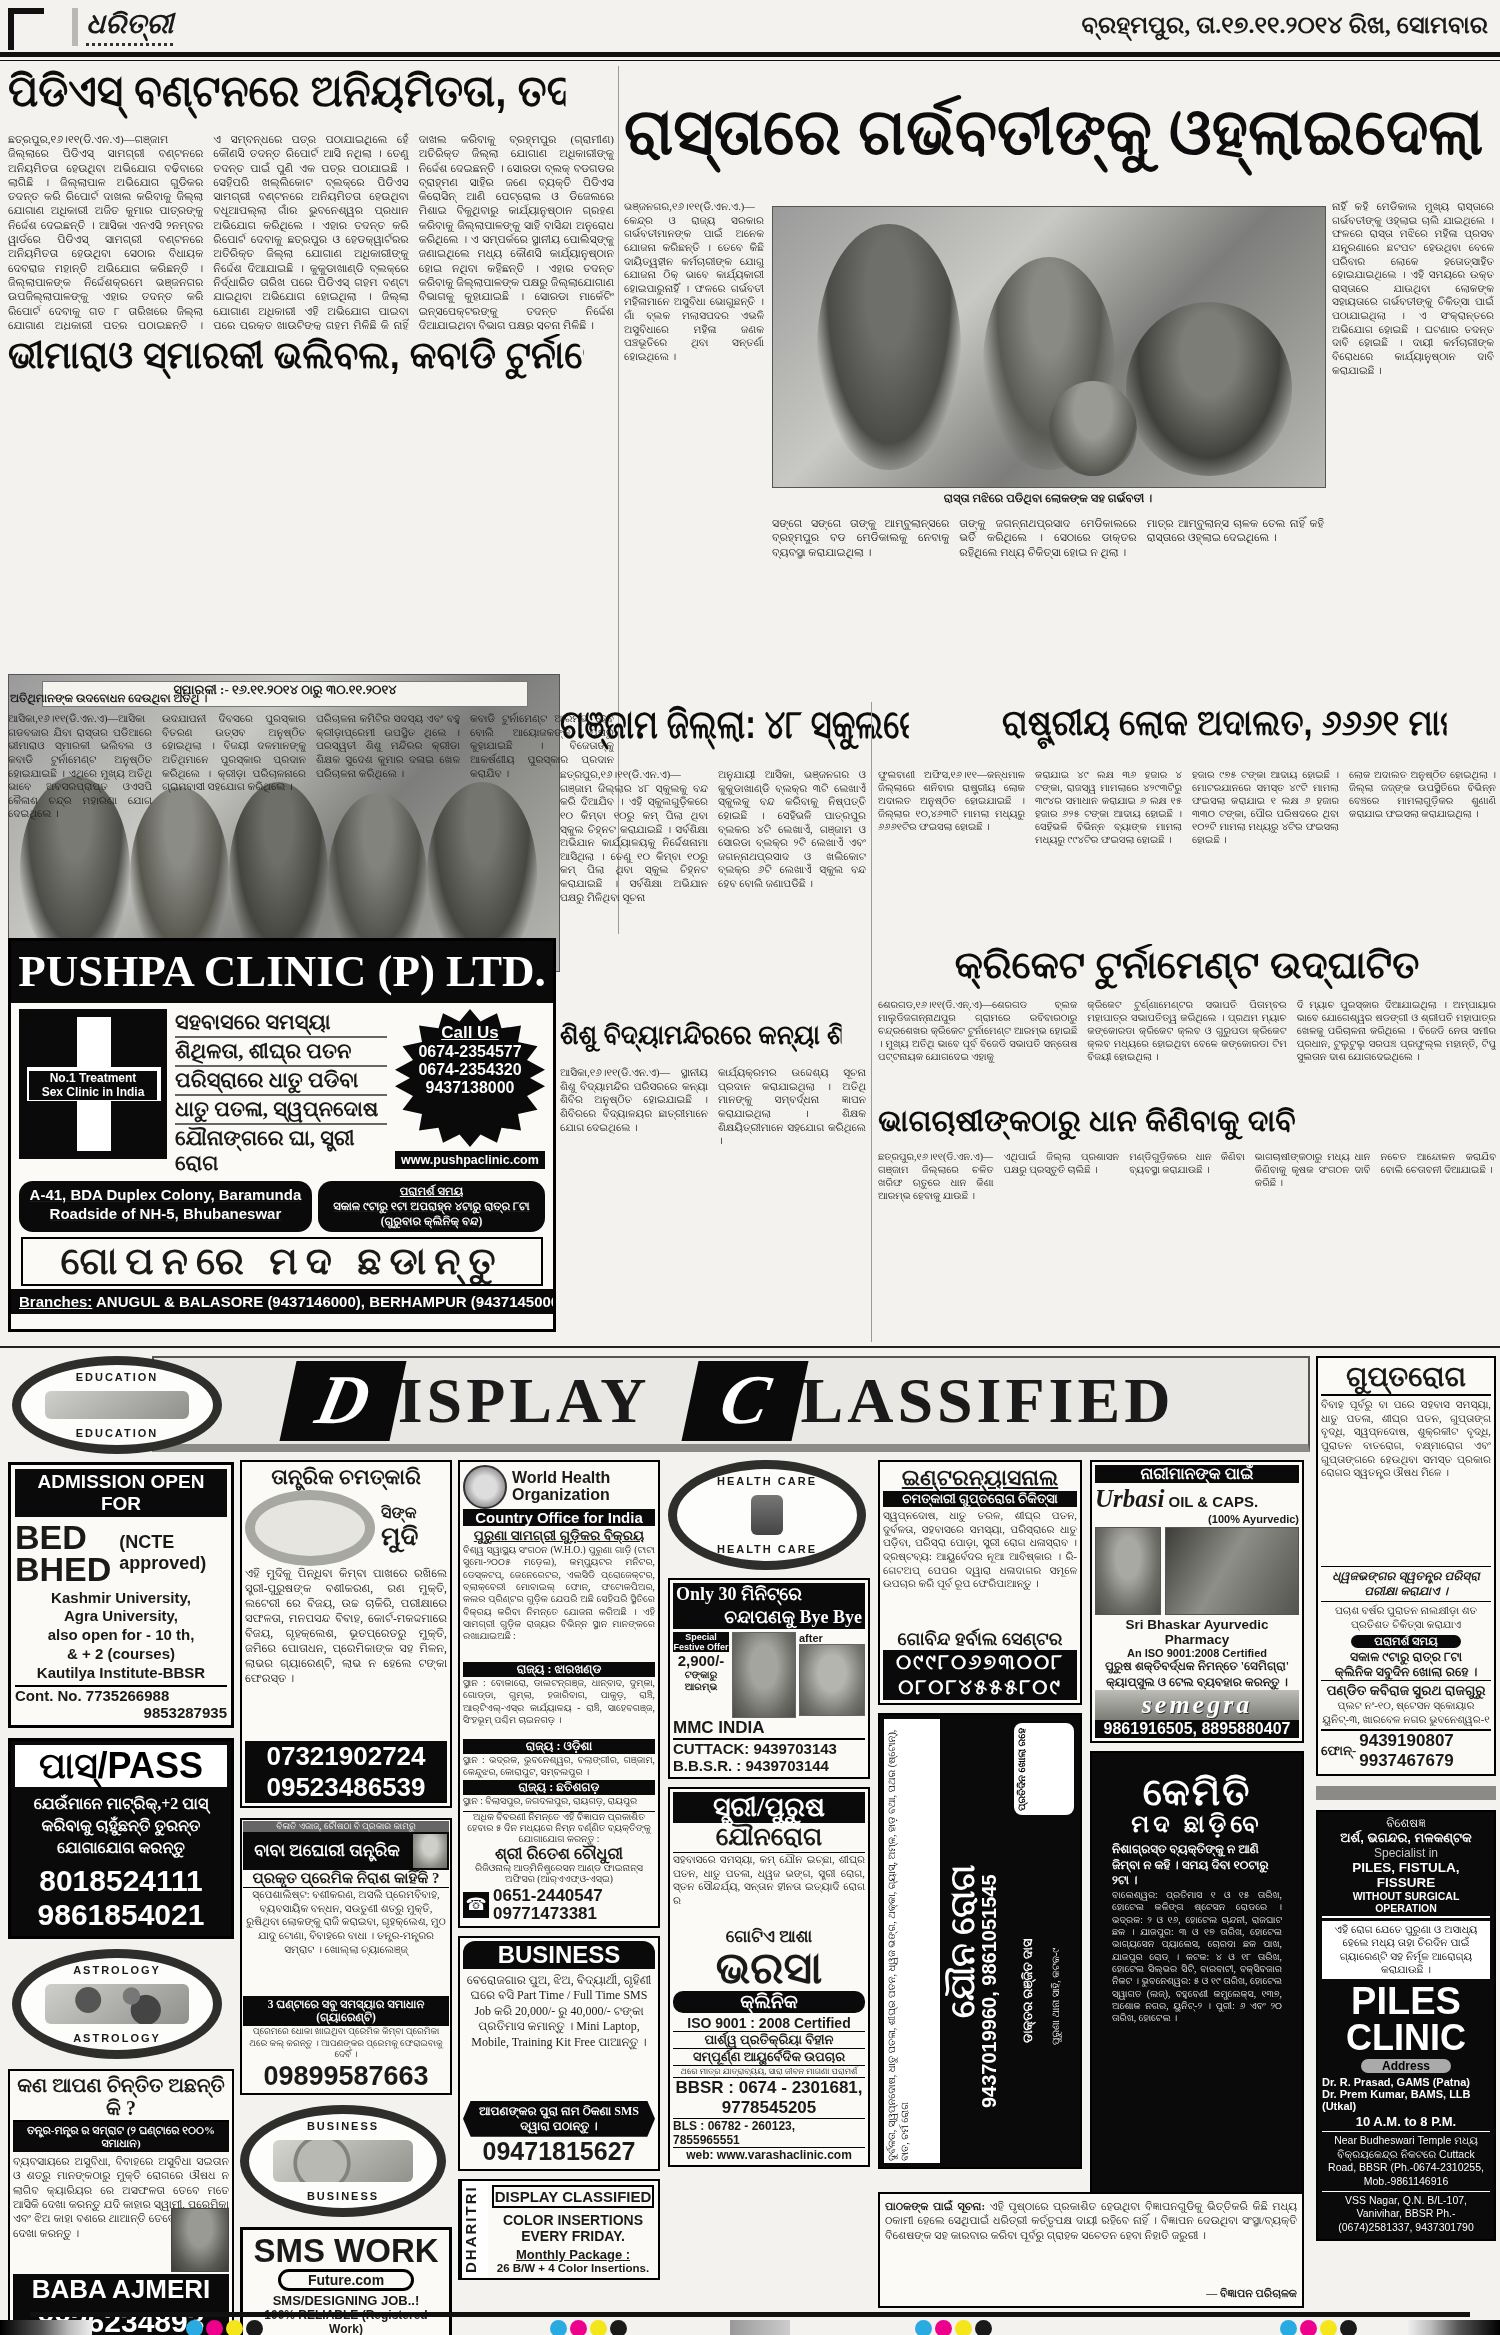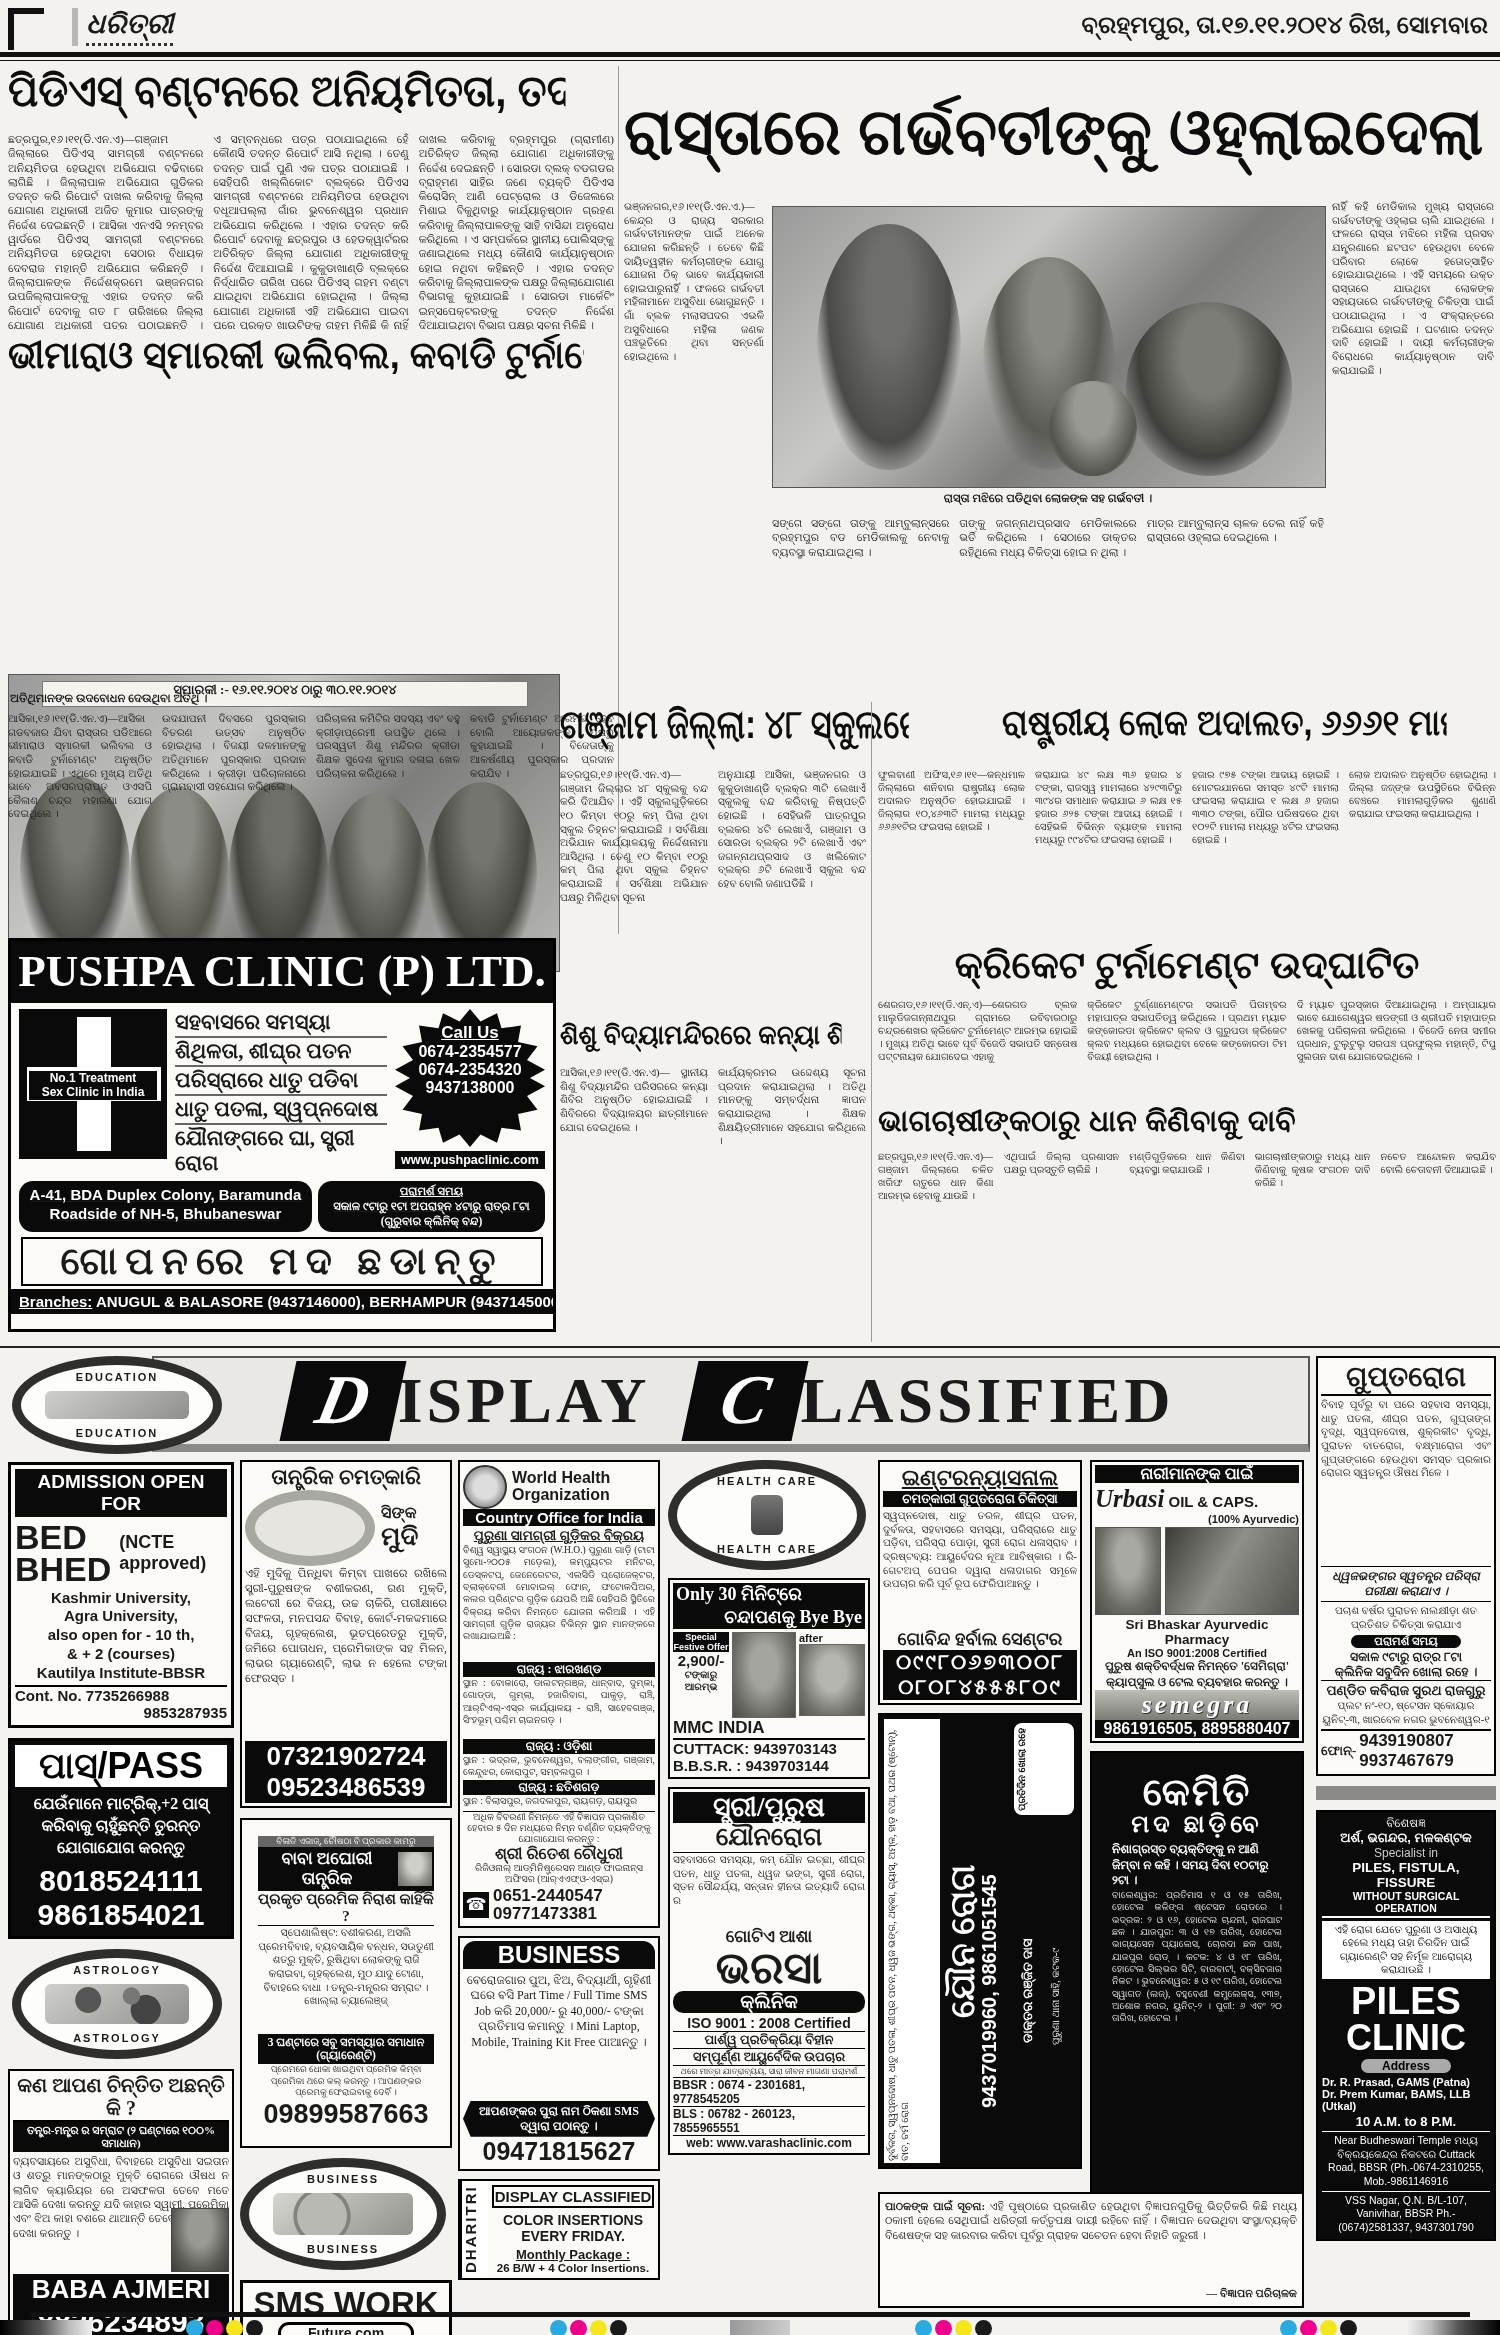--- a/index.html
+++ b/index.html
@@ -226,21 +226,21 @@
         <div style="width:110px;height:56px;border:10px solid #a8a8a2;border-radius:50%;background:#e6e5e0;flex:none;"></div>
         <div>
           <div style="font-size:16px;font-weight:bold;">ସିଙ୍କ</div>
           <div style="font-size:26px;font-weight:bold;">ମୁଦି</div>
         </div>
       </div>
       <div class="bt" style="font-size:11.5px;height:168px;">ଏହି ମୁଦିକୁ ପିନ୍ଧିବା କିମ୍ବା ପାଖରେ ରଖିଲେ ସ୍ତ୍ରୀ-ପୁରୁଷଙ୍କ ବଶୀକରଣ, ରଣ ମୁକ୍ତି, ଲଟେରୀ ରେ ବିଜୟ, ଉଚ୍ଚ ଚାକିରି, ପରୀକ୍ଷାରେ ସଫଳତା, ମନପସନ୍ଦ ବିବାହ, କୋର୍ଟ-ମକଦ୍ଦମାରେ ବିଜୟ, ଗୃହକ୍ଲେଶ, ଭୂତପ୍ରେତରୁ ମୁକ୍ତି, ଜମିରେ ପୋତାଧନ, ପ୍ରେମିକାଙ୍କ ସହ ମିଳନ, ଲାଭର ଗ୍ୟାରେଣ୍ଟି, ଲାଭ ନ ହେଲେ ଟଙ୍କା ଫେରସ୍ତ ।</div>
       <div class="rev ctr sans" style="font-size:26px;font-weight:bold;margin-top:7px;">07321902724</div>
       <div class="rev ctr sans" style="font-size:26px;font-weight:bold;">09523486539</div>
     </div>
-    <div class="adbox" style="margin-top:10px;border-width:2px;padding:16px;">
+    <div class="adbox" style="margin-top:10px;border-width:2px;padding:1px;">
       <div style="background:#666;color:#fff;font-size:9px;text-align:center;overflow:hidden;white-space:nowrap;">ବିଳାତି ଏଜାଜ୍, ଚୌଁଷଠା ବି ପ୍ରକାର କାମରୁ</div>
       <div class="rev" style="display:flex;align-items:center;gap:4px;padding:2px;">
         <div style="flex:1;font-size:17px;font-weight:bold;text-align:center;">ବାବା ଅଘୋରୀ ତାନ୍ତ୍ରିକ</div>
         <div style="width:34px;height:34px;background:radial-gradient(ellipse at 50% 35%,#cfcfc9 0 30%,#8a8a84 70%,#6a6a64);flex:none;"></div>
       </div>
       <div class="ctr" style="font-size:15px;font-weight:bold;border-bottom:1px solid #000;">ପ୍ରକୃତ ପ୍ରେମିକ ନିରାଶ କାହିଁକି ?</div>
       <div class="bt ctr" style="font-size:10.5px;height:108px;text-align:center;">ସ୍ପେଶାଲିଷ୍ଟ: ବଶୀକରଣ, ଅସଲି ପ୍ରେମବିବାହ, ବ୍ୟବସାୟିକ ବନ୍ଧନ, ସଉତୁଣୀ ଶତ୍ରୁ ମୁକ୍ତି, ରୁଷିଥିବା ଲୋକଙ୍କୁ ରାଜି କରାଇବା, ଗୃହକ୍ଲେଶ, ମୁଠ ଯାଦୁ ଟୋଣା, ବିବାହରେ ବାଧା । ତନ୍ତ୍ର-ମନ୍ତ୍ରର ସମ୍ରାଟ । ଖୋଲ୍ଲା ଚ୍ୟାଲେଞ୍ଜ୍</div>
       <div class="rev ctr" style="font-size:11.5px;font-weight:bold;padding:2px 0;">3 ଘଣ୍ଟାରେ ସବୁ ସମସ୍ୟାର ସମାଧାନ (ଗ୍ୟାରେଣ୍ଟି)</div>
       <div class="ctr" style="font-size:9px;line-height:1.3;">ପ୍ରେମରେ ଧୋକା ଖାଇଥିବା ପ୍ରେମିକ କିମ୍ବା ପ୍ରେମିକା ଥରେ କଲ୍ କରନ୍ତୁ । ଆପଣଙ୍କର ପ୍ରେମକୁ ଫେରାଇବାକୁ ଦେବିଁ ।</div>
       <div class="ctr sans" style="font-size:27px;font-weight:bold;">09899587663</div>
@@ -336,21 +336,21 @@
       <div class="rev ctr" style="font-size:27px;font-weight:bold;">ସ୍ତ୍ରୀ/ପୁରୁଷ</div>
       <div class="ctr" style="font-size:25px;font-weight:bold;border-bottom:1px solid #000;">ଯୌନରୋଗ</div>
       <div class="bt" style="font-size:10.5px;height:74px;">ସହବାସରେ ସମସ୍ୟା, କମ୍ ଯୌନ ଇଚ୍ଛା, ଶୀଘ୍ର ପତନ, ଧାତୁ ପତଳା, ଧ୍ୱଜ ଭଙ୍ଗ, ସ୍ତ୍ରୀ ରୋଗ, ସ୍ତନ ସୌନ୍ଦର୍ଯ୍ୟ, ସନ୍ତାନ ହୀନତା ଇତ୍ୟାଦି ରୋଗ ର</div>
       <div class="ctr" style="font-size:17px;font-weight:bold;">ଗୋଟିଏ ଆଶା</div>
       <div class="ctr" style="font-size:44px;font-weight:bold;line-height:1;">ଭରସା</div>
       <div class="rev ctr" style="font-size:19px;font-weight:bold;border-radius:10px;">କ୍ଲିନିକ</div>
       <div class="ctr sans" style="font-size:14px;font-weight:bold;margin-top:2px;">ISO 9001 : 2008 Certified</div>
       <div class="ctr" style="font-size:13px;font-weight:bold;border-top:1px solid #000;">ପାର୍ଶ୍ୱ ପ୍ରତିକ୍ରିୟା ବିହୀନ</div>
       <div class="ctr" style="font-size:13px;font-weight:bold;border-top:1px solid #000;border-bottom:1px solid #000;">ସମ୍ପୂର୍ଣ୍ଣ ଆୟୁର୍ବେଦିକ ଉପଚାର</div>
       <div class="ctr" style="font-size:8.5px;white-space:nowrap;overflow:hidden;">ଥରେ ମାତ୍ର ଯାତ୍ରାବ୍ୟୟ, ସାରା ଜୀବନ ମାଗଣା ପରାମର୍ଶ</div>
-      <div class="sans" style="font-size:12px;font-weight:bold;border-top:1px solid #000;">BBSR : 0674 - 2301681, 9778545205</div>
+      <div class="sans" style="font-size:17px;font-weight:bold;border-top:1px solid #000;text-align:center;">BBSR : 0674 - 2301681, 9778545205</div>
       <div class="sans" style="font-size:12px;font-weight:bold;border-top:1px solid #000;">BLS : 06782 - 260123, 7855965551</div>
       <div class="sans ctr" style="font-size:12px;font-weight:bold;border-top:1px solid #000;">web: www.varashaclinic.com</div>
     </div>
   </div>
 
   <div class="abs" style="left:878px;top:1460px;width:204px;">
     <div class="adbox" style="border-width:2px;padding:3px;">
       <div class="ctr u" style="font-size:22px;font-weight:bold;">ଇଣ୍ଟରନ୍ୟାସନାଲ</div>
       <div class="rev ctr" style="font-size:13px;font-weight:bold;">ଚମତ୍କାରୀ ଗୁପ୍ତରୋଗ ଚିକିତ୍ସା</div>
       <div class="bt" style="font-size:10.5px;height:120px;margin-top:2px;">ସ୍ୱପ୍ନଦୋଷ, ଧାତୁ ତରଳ, ଶୀଘ୍ର ପତନ, ଦୁର୍ବଳତା, ସହବାସରେ ସମସ୍ୟା, ପରିସ୍ରାରେ ଧାତୁ ପଡ଼ିବା, ପରିସ୍ରା ପୋଡ଼ା, ସ୍ତ୍ରୀ ରୋଗ ଧଳାସ୍ରାବ । ଦ୍ରଷ୍ଟବ୍ୟ: ଆୟୁର୍ବେଦର ନୂଆ ଆବିଷ୍କାର । ରି-ଗେଟଅପ୍ ପେପର ଦ୍ୱାରା ଧଳାଦାଗର ସମୂଳେ ଉପଚାର କରି ପୂର୍ବ ରୂପ ଫେରିପାଆନ୍ତୁ ।</div>

